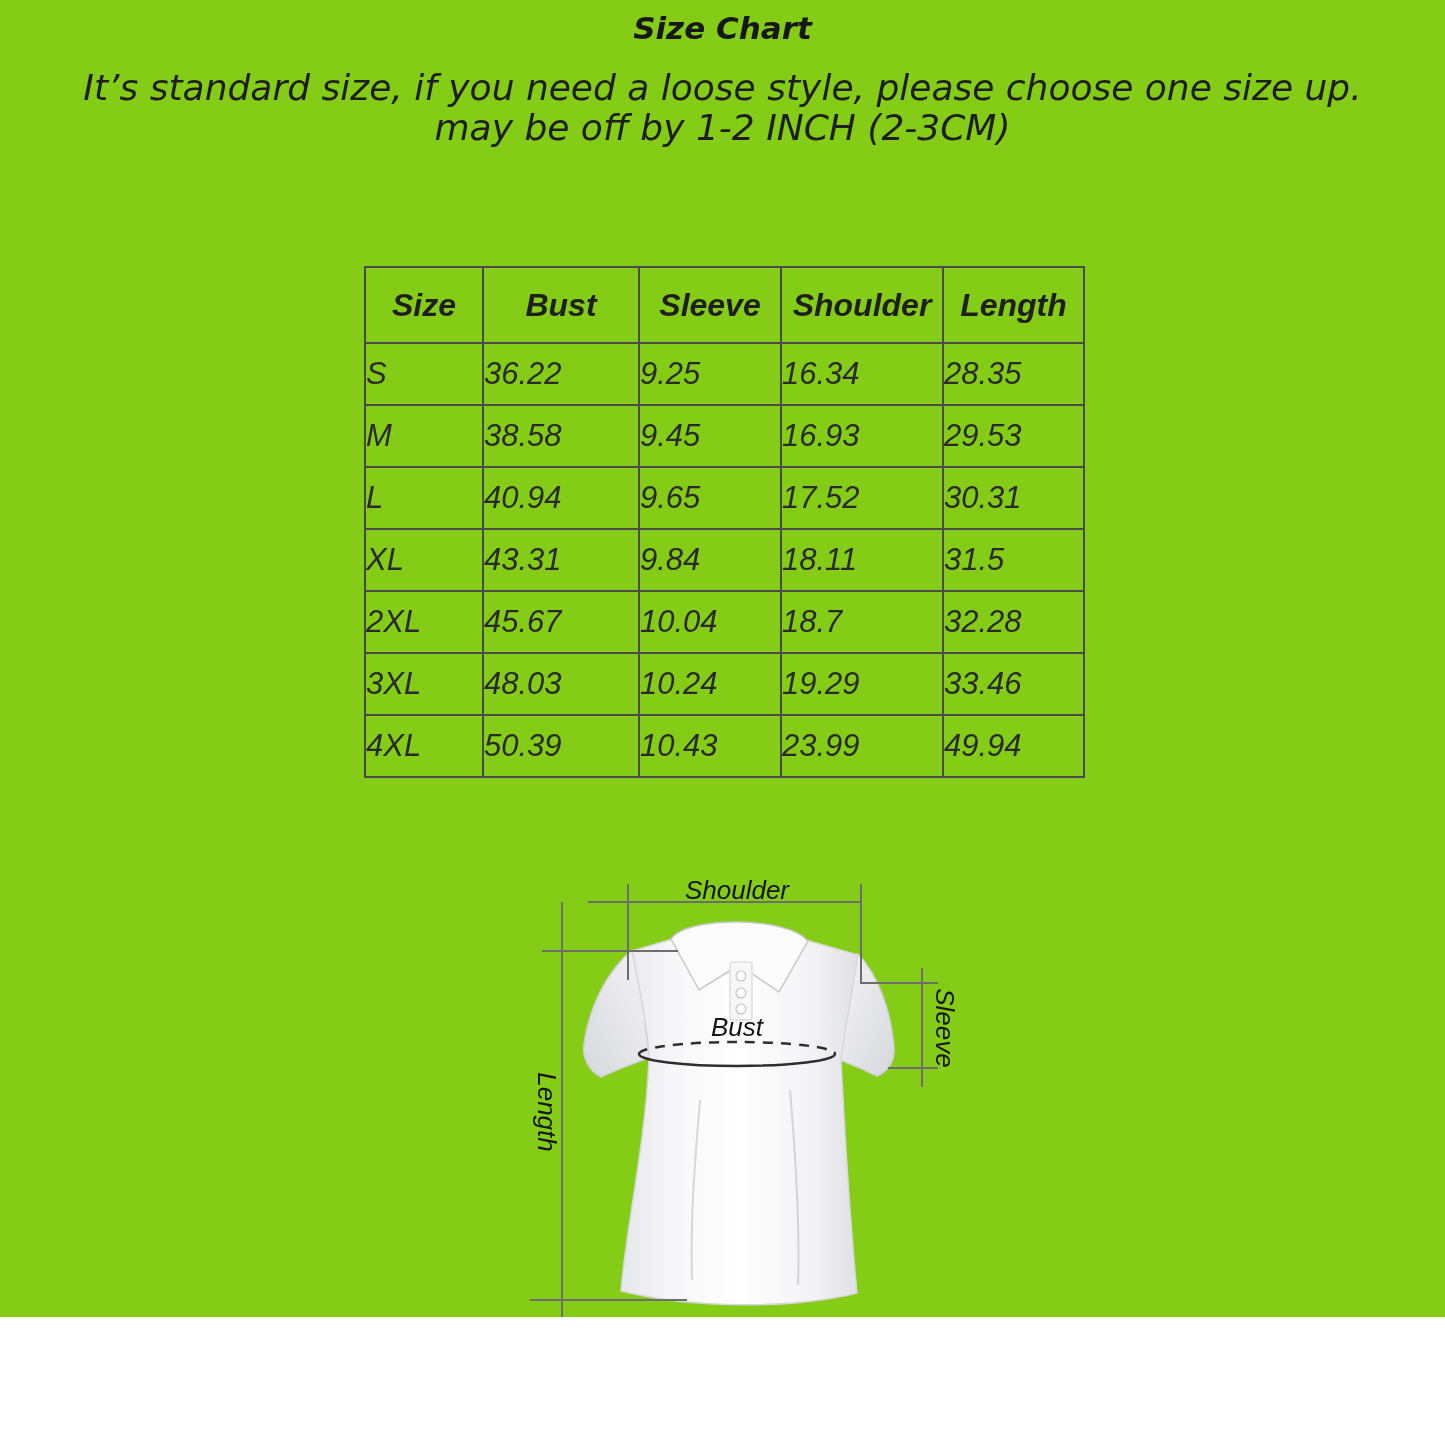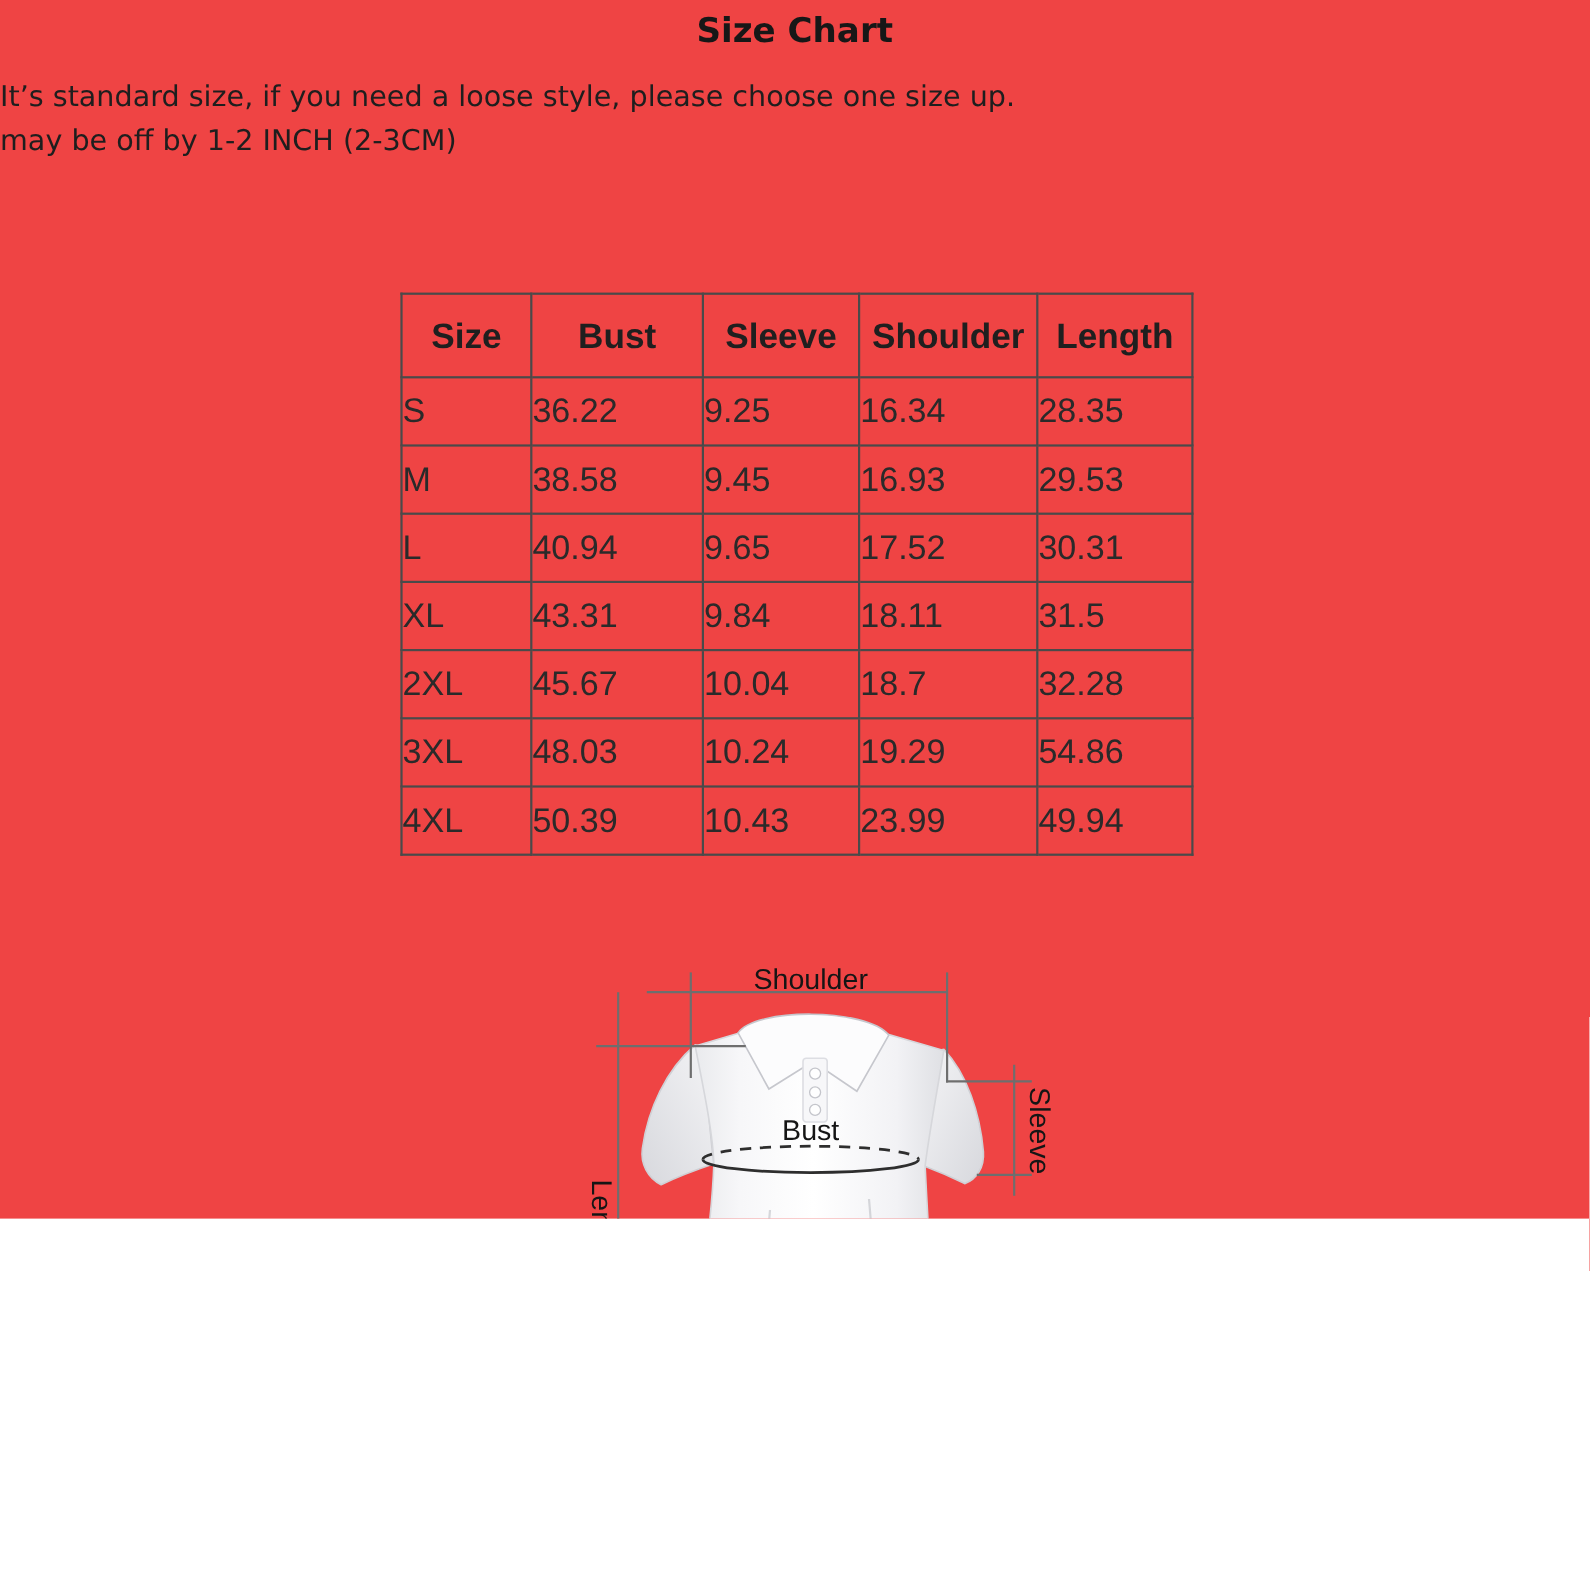--- a/index.html
+++ b/index.html
@@ -1,39 +1,40 @@
 <!DOCTYPE html>
 <html><head>
 <meta charset="utf-8">
 <style>
   html, body { margin: 0; padding: 0; background: #ffffff; }
   .page {
     position: relative;
     width: 1445px;
-    height: 1108px;
-    background: #ef4444;
+    height: 1317px;
+    background: #84cc16;
     overflow: hidden;
     font-family: "DejaVu Sans", "Liberation Sans", sans-serif;
     color: #1b1b1b;
+    font-style: italic;
   }
   .page-title {
     position: absolute;
     top: 10px; left: 0;
     width: 100%;
     text-align: center;
     font-size: 31px;
     font-weight: 700;
     color: #171717;
   }
   .description {
     position: absolute;
     top: 68px; left: 0;
     width: 100%;
-    text-align: left;
-    font-size: 26px;
+    text-align: center;
+    font-size: 36px;
     line-height: 40px;
     color: #1e1e1e;
   }
   .unit-label {
     position: absolute;
     top: 208px; left: 0;
     width: 100%;
     text-align: center;
     font-size: 28px;
     font-weight: 700;
@@ -151,21 +152,21 @@
         <td>45.67</td>
         <td>10.04</td>
         <td>18.7</td>
         <td>32.28</td>
       </tr>
       <tr>
         <td>3XL</td>
         <td>48.03</td>
         <td>10.24</td>
         <td>19.29</td>
-        <td>54.86</td>
+        <td>33.46</td>
       </tr>
       <tr>
         <td>4XL</td>
         <td>50.39</td>
         <td>10.43</td>
         <td>23.99</td>
         <td>49.94</td>
       </tr>
     </tbody>
   </table>

